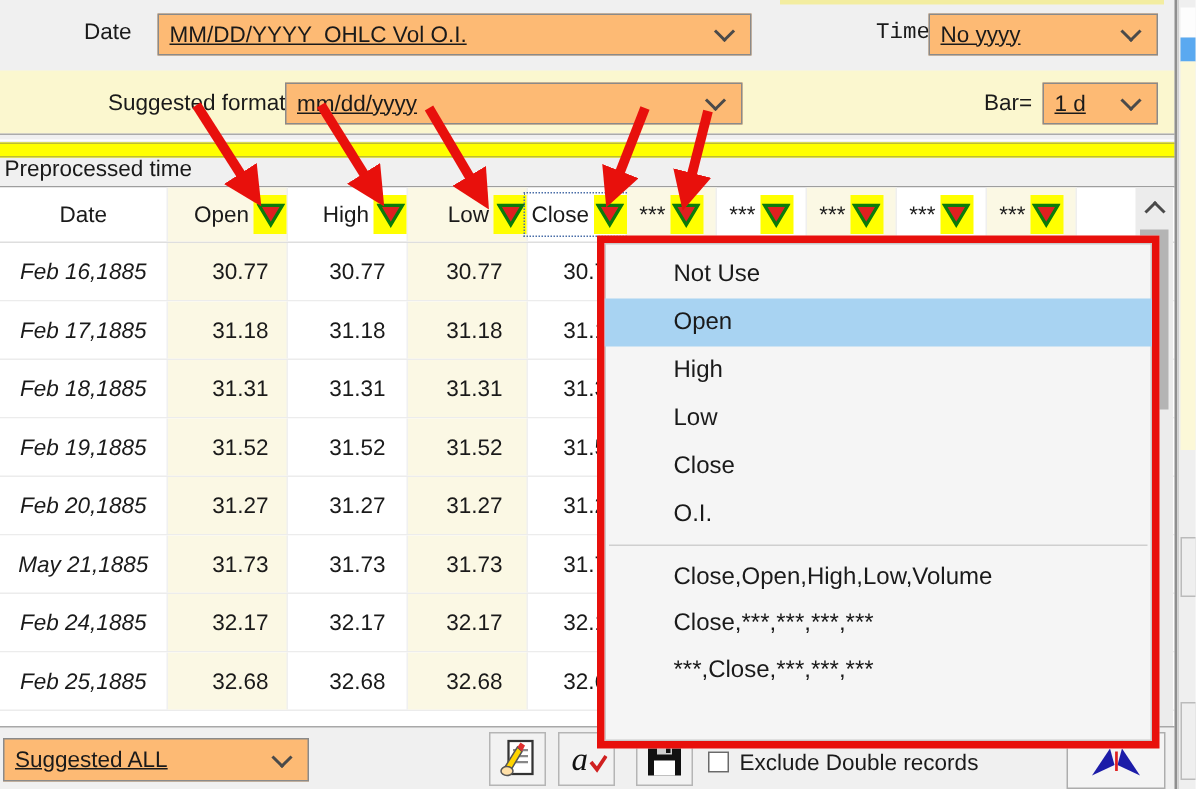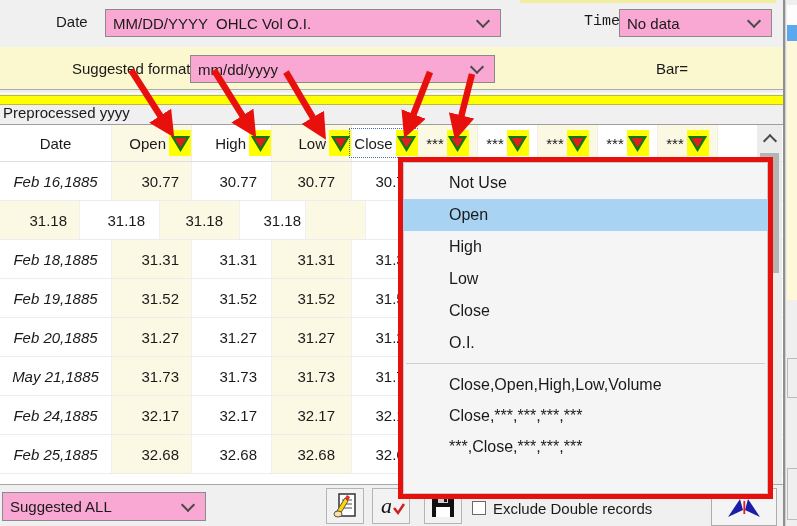--- a/index.html
+++ b/index.html
@@ -10,21 +10,21 @@
     --sel-blue:#a8d3f2;
     --txt:#1a1a1a;
   }
   html,body{margin:0;padding:0;}
   body{font-family:"Liberation Sans", sans-serif; color:var(--txt);}
   #app{position:relative;width:797px;height:526px;background:#f0f0f0;overflow:hidden;}
   .abs{position:absolute;}
   .lbl{font-size:15px;white-space:pre;}
 
   
-  .combo{position:absolute;background:#f9a8d4;border:1px solid #8a8a8a;display:flex;align-items:center;box-sizing:border-box;}
+  .combo{position:absolute;background:#fdba74;border:1px solid #8a8a8a;display:flex;align-items:center;box-sizing:border-box;text-decoration:underline;}
   .combo .val{flex:1;padding-left:7px;font-size:15px;white-space:pre;overflow:hidden;}
   .chev{width:8px;height:8px;border-left:2px solid #4a4a4a;border-bottom:2px solid #4a4a4a;transform:rotate(-45deg);margin:0 12px 4px 0;flex:none;}
   .chev.up{transform:rotate(135deg);margin:6px 0 0 0;}
 
   
   #fmt-band{left:0;top:47px;width:783px;height:42px;background:var(--band-yellow);}
   #groove{left:0;top:89px;width:783px;height:3px;border-top:1px solid #ababab;border-bottom:1px solid #ffffff;}
   #yellow-line{left:0;top:95px;width:783px;height:8px;background:var(--bright-yellow);border-top:1px solid #bdbd33;border-bottom:1px solid #bdbd33;}
   #top-sliver{left:520px;top:0;width:256px;height:3px;background:#f3eda1;}
 
@@ -79,36 +79,40 @@
 
   <div class="abs" id="top-sliver"></div>
 
   <div class="abs lbl" style="left:56px;top:13px;">Date</div>
   <div class="combo" style="left:105px;top:9px;width:396px;height:28px;">
     <span class="val">MM/DD/YYYY  OHLC Vol O.I.</span>
     <span class="chev"></span>
   </div>
   <div class="abs lbl" style="left:584px;top:13px;font-family:Liberation Mono, monospace;">Time</div>
   <div class="combo" style="left:619px;top:9px;width:153px;height:28px;">
-    <span class="val">No data</span>
+    <span class="val">No yyyy</span>
     <span class="chev"></span>
   </div>
 
   <div class="abs" id="fmt-band"></div>
   <div class="abs lbl" style="left:72px;top:60px;">Suggested formats</div>
   <div class="combo" style="left:190px;top:55px;width:305px;height:28px;">
     <span class="val">mm/dd/yyyy</span>
     <span class="chev"></span>
   </div>
   <div class="abs lbl" style="left:656px;top:60px;">Bar=</div>
+  <div class="combo" style="left:695px;top:55px;width:77px;height:28px;">
+    <span class="val">1 d</span>
+    <span class="chev"></span>
+  </div>
 
   <div class="abs" id="groove"></div>
   <div class="abs" id="yellow-line"></div>
 
-  <div class="abs" id="section-title">Preprocessed yyyy</div>
+  <div class="abs" id="section-title">Preprocessed time</div>
 
   <div class="abs" id="table">
     <div class="hrow" id="header-row">
         <div class="hcell" style="width: 112px; flex: 0 0 auto; justify-content: center; margin-right: 0px;">
           <span class="hlabel">Date</span>
         </div>
         <div class="hcell tint" style="width: 80px; flex: 0 0 auto; justify-content: flex-end; margin-right: 0px;">
           <span class="hlabel">Open</span>
           <span class="fbtn">
             <span style="display:flex">
@@ -210,20 +214,21 @@
           <div class="dcell num tint" style="width: 80px; flex: 0 0 auto; padding-right: 16px;">30.77</div>
           <div class="dcell num" style="width: 66px; flex: 0 0 auto; padding-right: 4px;">30.77</div>
           <div class="dcell num tint" style="width: 60px; flex: 0 0 auto; padding-right: 4px;"></div>
           <div class="dcell num" style="width: 60px; flex: 0 0 auto; padding-right: 4px;"></div>
           <div class="dcell num tint" style="width: 60px; flex: 0 0 auto; padding-right: 4px;"></div>
           <div class="dcell num" style="width: 60px; flex: 0 0 auto; padding-right: 4px;"></div>
           <div class="dcell num tint" style="width: 60px; flex: 0 0 auto; padding-right: 4px;"></div>
           <div class="dcell" style="flex: 1 1 0%; border-right: none;"></div>
         </div>
         <div class="drow">
+          <div class="dcell date" style="width: 112px; flex: 0 0 auto;">Feb 17,1885</div>
           <div class="dcell num tint" style="width: 80px; flex: 0 0 auto; padding-right: 12px;">31.18</div>
           <div class="dcell num" style="width: 80px; flex: 0 0 auto; padding-right: 14px;">31.18</div>
           <div class="dcell num tint" style="width: 80px; flex: 0 0 auto; padding-right: 16px;">31.18</div>
           <div class="dcell num" style="width: 66px; flex: 0 0 auto; padding-right: 4px;">31.18</div>
           <div class="dcell num tint" style="width: 60px; flex: 0 0 auto; padding-right: 4px;"></div>
           <div class="dcell num" style="width: 60px; flex: 0 0 auto; padding-right: 4px;"></div>
           <div class="dcell num tint" style="width: 60px; flex: 0 0 auto; padding-right: 4px;"></div>
           <div class="dcell num" style="width: 60px; flex: 0 0 auto; padding-right: 4px;"></div>
           <div class="dcell num tint" style="width: 60px; flex: 0 0 auto; padding-right: 4px;"></div>
           <div class="dcell" style="flex: 1 1 0%; border-right: none;"></div>

